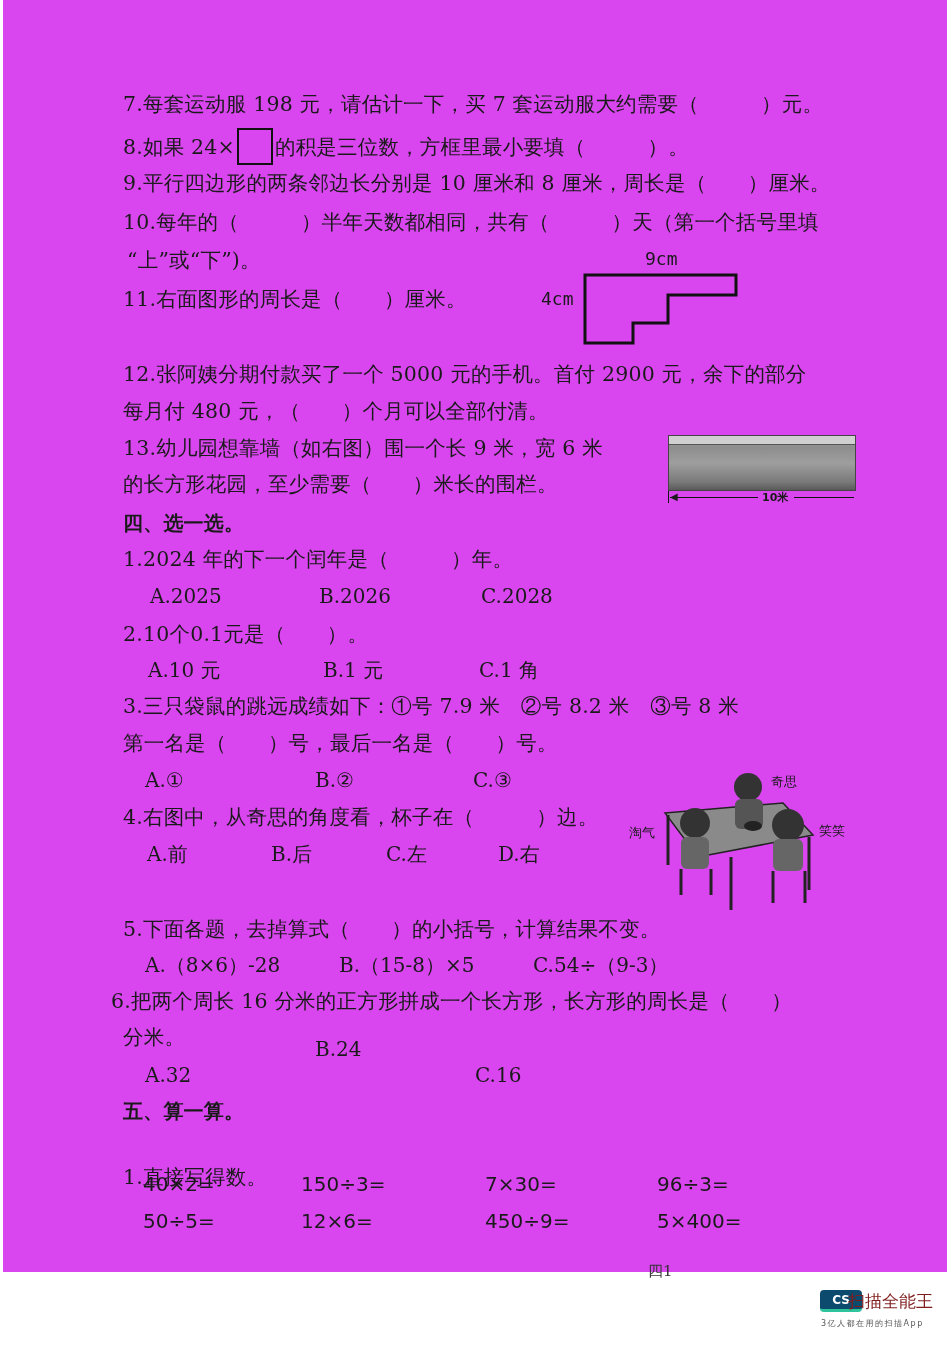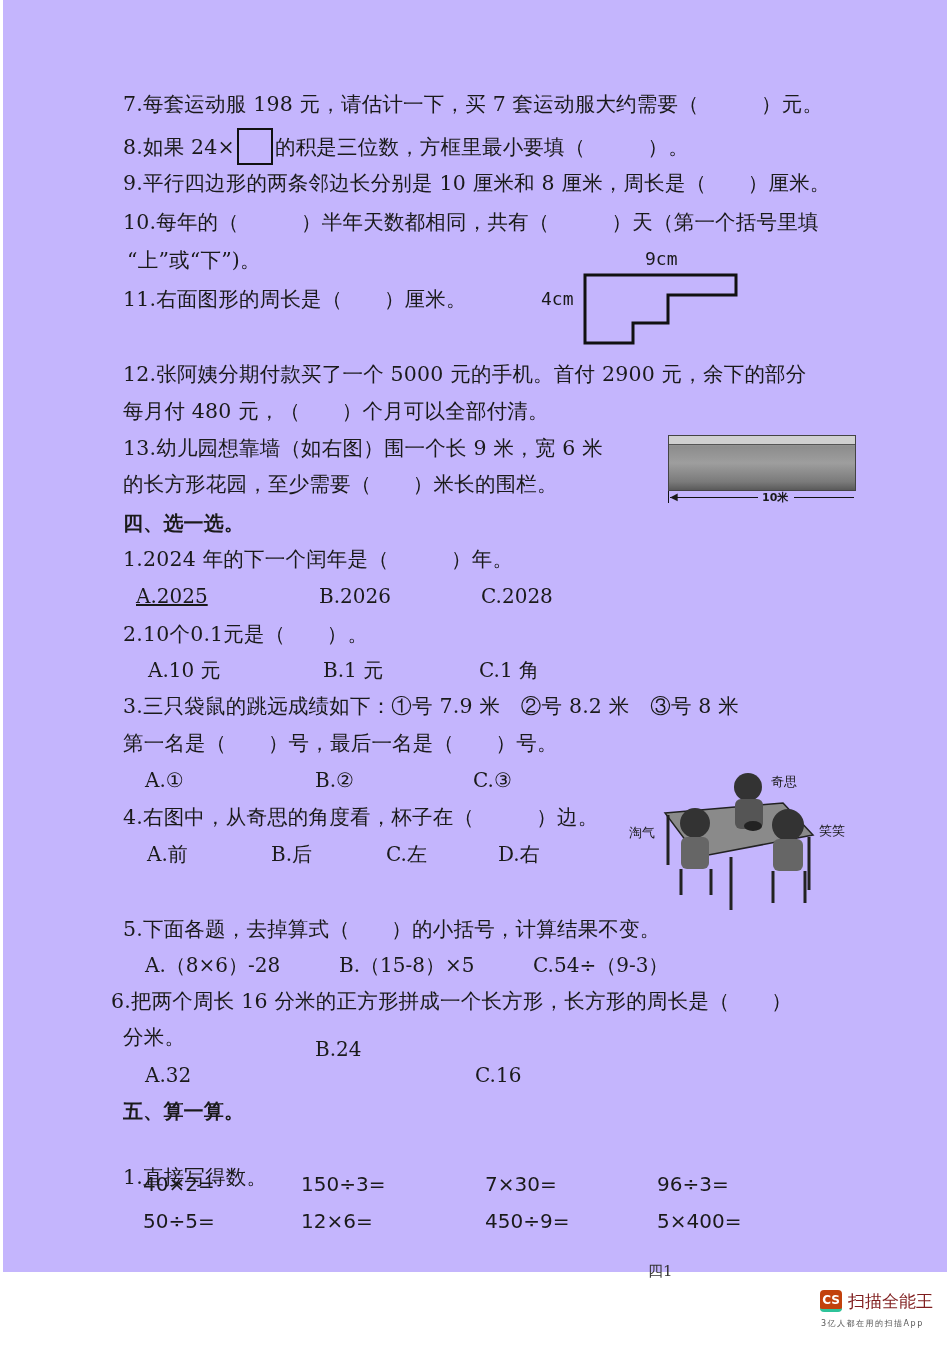--- a/index.html
+++ b/index.html
@@ -4,21 +4,21 @@
 <style>
   html, body { margin: 0; padding: 0; }
   body {
     width: 950px; height: 1345px; position: relative; overflow: hidden;
     background: #ffffff;
     font-family: "DejaVu Serif", "Liberation Serif", serif;
     color: #1a1a1a;
   }
   .page {
     position: absolute; left: 3px; top: 0; width: 944px; height: 1272px;
-    background: #c4b5fd;
+    background: #d946ef;
   }
   .line {
     position: absolute; font-size: 20.5px; line-height: 28px; white-space: nowrap;
     letter-spacing: 0.2px;
   }
   .heading { font-weight: bold; font-family: "DejaVu Sans", "Liberation Sans", sans-serif; font-size: 20px; }
   .opt { position: absolute; font-size: 20px; line-height: 28px; white-space: nowrap; }
   .box {
     display: inline-block; width: 32px; height: 33px; border: 2.5px solid #111;
     vertical-align: middle; margin: 0 2px; position: relative; top: -2px;
@@ -36,22 +36,22 @@
   .wall-dim {
     position: absolute; left: 665px; top: 490px; width: 186px; height: 14px;
     font-size: 11px; font-family: "DejaVu Sans", sans-serif; font-weight: bold;
   }
   .wall-dim .arrowline {
     position: absolute; top: 7px; height: 1px; background: #111;
   }
   .scene { position: absolute; left: 620px; top: 765px; width: 240px; height: 150px; }
   .calc { position: absolute; font-size: 20px; line-height: 28px; white-space: nowrap; font-family: "DejaVu Sans", sans-serif; }
   .logo {
-    position: absolute; left: 820px; top: 1290px; width: 22px; height: 22px;
-    background: #c2410c; border-radius: 4px; color: #fff;
+    position: absolute; left: 820px; top: 1290px; width: 42px; height: 22px;
+    background: #0c4a6e; border-radius: 4px; color: #fff;
     font: bold 12px "DejaVu Sans", sans-serif; text-align: center; line-height: 20px;
     border-bottom: 3px solid #2ec39a; box-sizing: border-box;
   }
   .brand { position: absolute; left: 848px; top: 1290px; font: 17px "DejaVu Sans", sans-serif; color: #7f1d1d; }
   .slogan { position: absolute; left: 821px; top: 1318px; font: 8px "DejaVu Sans", sans-serif; color: #555; letter-spacing: 1.5px; }
   .pagefrag { position: absolute; left: 645px; top: 1262px; font-size: 15px; color: #333; }
 </style>
 </head>
 <body>
 
@@ -87,21 +87,21 @@
     <span style="position:absolute;left:0;top:1px;width:1px;height:12px;background:#111;"></span>
     <span class="arrowline" style="left:2px;width:88px;"></span>
     <span style="position:absolute;left:2px;top:1px;font-size:10px;line-height:12px;">◀</span>
     <span style="position:absolute;left:94px;top:0;">10米</span>
     <span class="arrowline" style="left:126px;width:60px;"></span>
   </div>
 
   <div class="line heading" style="left:120px;top:509px;">四、选一选。</div>
 
   <div class="line" style="left:120px;top:545px;">1.2024 年的下一个闰年是（　　　）年。</div>
-  <div class="opt" style="left:133px;top:582px;text-decoration:underline;">A.2025</div>
+  <div class="opt" style="left:147px;top:582px;">A.2025</div>
   <div class="opt" style="left:316px;top:582px;">B.2026</div>
   <div class="opt" style="left:478px;top:582px;">C.2028</div>
 
   <div class="line" style="left:120px;top:620px;">2.10个0.1元是（　　）。</div>
   <div class="opt" style="left:145px;top:656px;">A.10 元</div>
   <div class="opt" style="left:320px;top:656px;">B.1 元</div>
   <div class="opt" style="left:476px;top:656px;">C.1 角</div>
 
   <div class="line" style="left:120px;top:692px;">3.三只袋鼠的跳远成绩如下：①号 7.9 米　②号 8.2 米　③号 8 米</div>
   <div class="line" style="left:120px;top:729px;">第一名是（　　）号，最后一名是（　　）号。</div>

